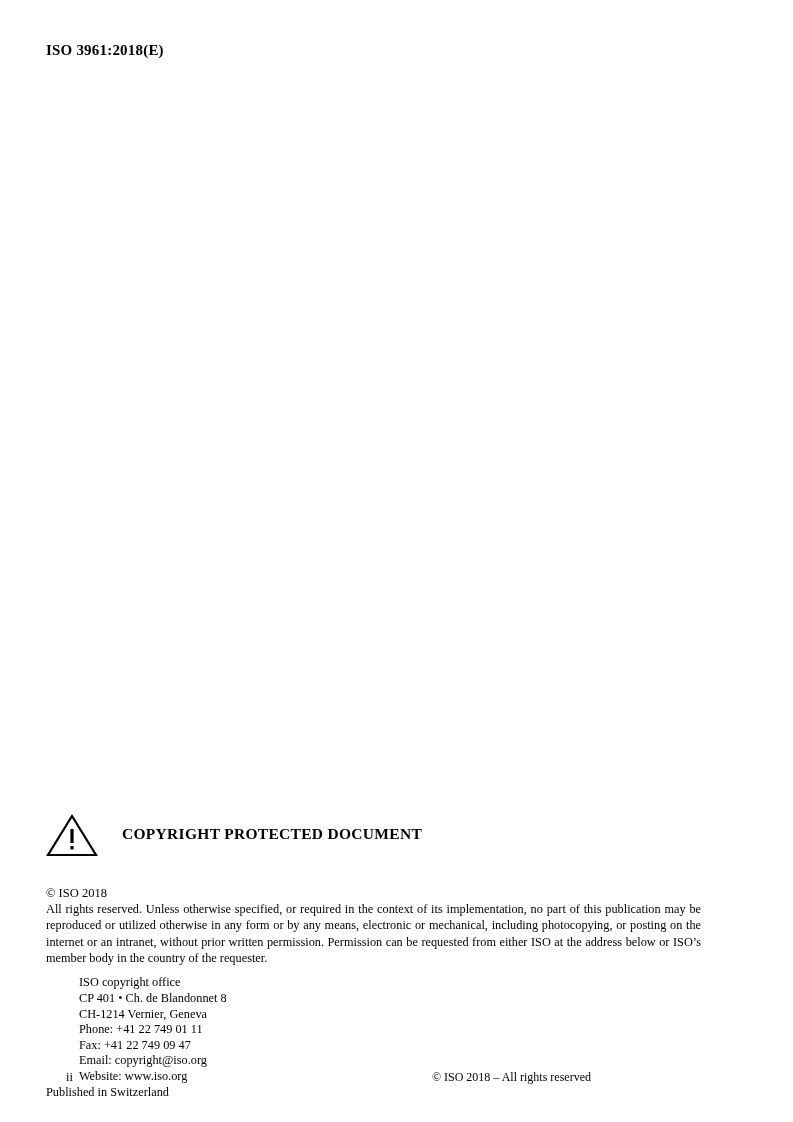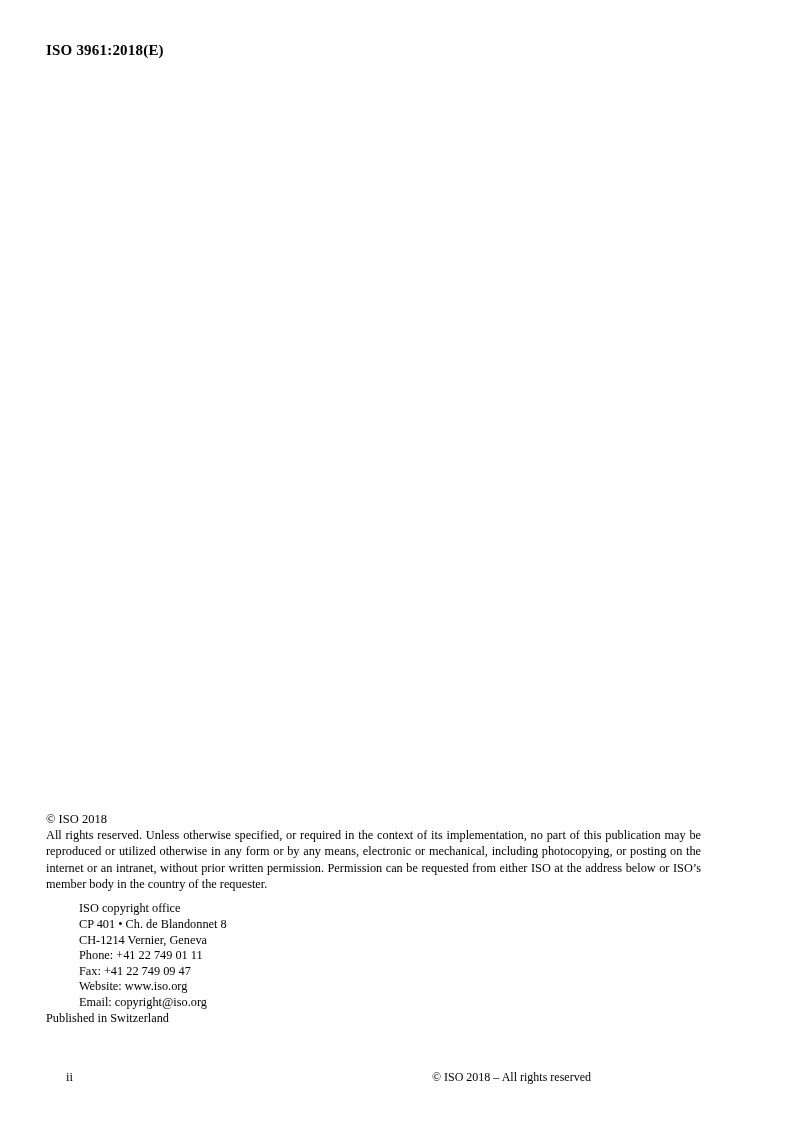--- a/index.html
+++ b/index.html
@@ -53,21 +53,21 @@
   }
   .cp-title {
     font-family: "Liberation Serif", serif;
     font-weight: bold;
     font-size: 15.5px;
     letter-spacing: 0.3px;
     margin-left: 24px;
     padding-bottom: 2px;
   }
   .cp-year {
-    margin-top: 0;
+    margin-top: 28px;
     font-size: 12.5px;
   }
   .cp-para {
     margin-top: 0;
     font-size: 12.3px;
     line-height: 1.33;
     text-align: justify;
     width: 655px;
   }
   .cp-address {
@@ -103,33 +103,43 @@
 </style>
 </head>
 <body>
 
 <div class="page">
 
   <div class="doc-header">ISO 3961:2018(E)</div>
 
   <div class="copyright-block">
 
+    <div class="cp-banner">
+      <div class="warn-icon">
+        <svg width="52" height="44" viewBox="0 0 52 44" xmlns="http://www.w3.org/2000/svg">
+          <polygon points="26,3 50,42 2,42" fill="#ffffff" stroke="#000000" stroke-width="2.2" stroke-linejoin="miter"></polygon>
+          <rect x="24.4" y="16" width="3.2" height="14" fill="#000000"></rect>
+          <rect x="24.4" y="33" width="3.2" height="3.4" fill="#000000"></rect>
+        </svg>
+      </div>
+      <div class="cp-title">COPYRIGHT PROTECTED DOCUMENT</div>
+    </div>
 
     <div class="cp-year">©  ISO 2018</div>
 
     <div class="cp-para">All rights reserved. Unless otherwise specified, or required in the context of its implementation, no part of this publication may be reproduced or utilized otherwise in any form or by any means, electronic or mechanical, including photocopying, or posting on the internet or an intranet, without prior written permission. Permission can be requested from either ISO at the address below or ISO’s member body in the country of the requester.</div>
 
     <div class="cp-address">
       <div>ISO copyright office</div>
       <div>CP 401 • Ch. de Blandonnet 8</div>
       <div>CH-1214 Vernier, Geneva</div>
       <div>Phone: +41 22 749 01 11</div>
       <div>Fax: +41 22 749 09 47</div>
+      <div>Email: copyright@iso.org</div>
       <div>Website: www.iso.org</div>
-      <div>Email: copyright@iso.org</div>
     </div>
 
     <div class="cp-published">Published in Switzerland</div>
   </div>
 
   <div class="footer">
     <div class="footer-left">ii</div>
     <div class="footer-right">© ISO 2018 – All rights reserved</div>
   </div>
 

